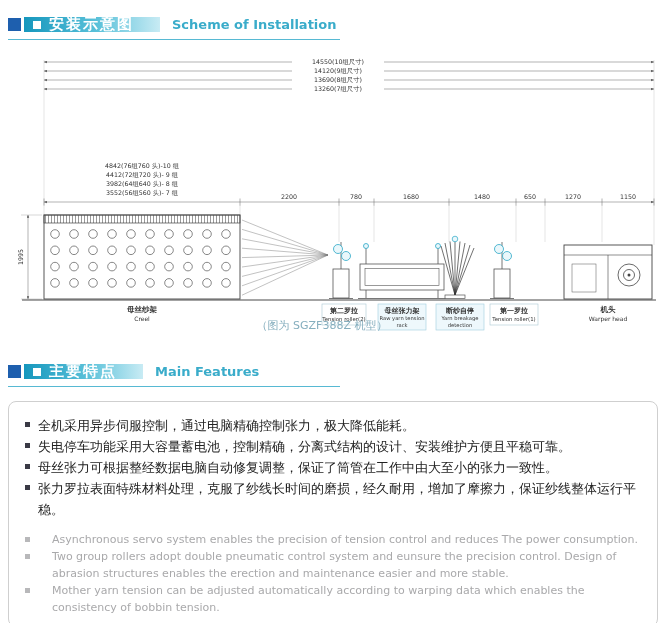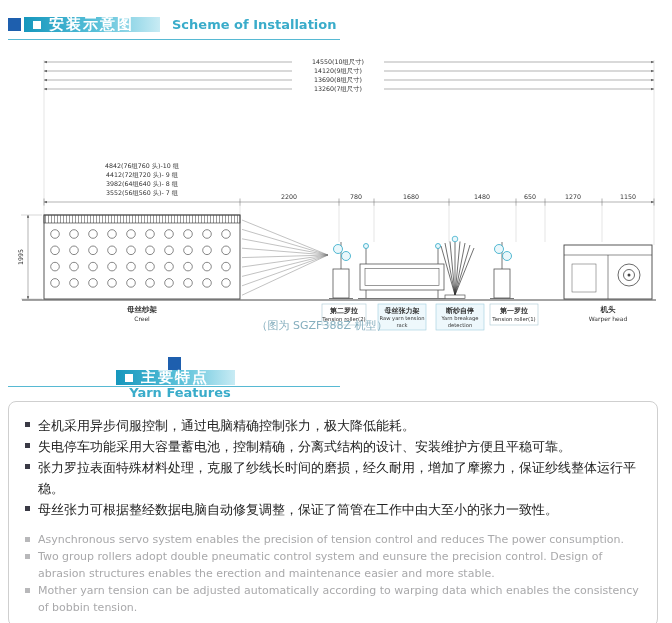--- a/index.html
+++ b/index.html
@@ -32,29 +32,29 @@
   
   .diagram-wrap { margin-top: 12px; text-decoration: underline; }
   svg { font-family: "DejaVu Sans", "Liberation Sans", sans-serif; }
   svg text { fill: #333; }
   .note-line {
     text-align: center; padding-right: 22px; margin-top: -20px;
     color: #85aebe; font-size: 11px;
   }
 
   
-  .features-header { margin-top: 24px; flex-direction: column; }
+  .features-header { margin-top: 24px; }
   .features-box {
     border: 1px solid #cfcfcf; border-radius: 8px;
     margin-top: 14px; padding: 13px 16px 10px 16px;
   }
   .feat-list { list-style: none; }
   .feat-item { display: flex; align-items: flex-start; }
   .feat-item.zh { font-size: 13px; color: #222; line-height: 1.62; }
-  .feat-item.en { font-size: 11px; color: #a9a9ab; line-height: 1.55; }
+  .feat-item.en { font-size: 11px; color: #a9a9ab; line-height: 1.55; gap: 14px; }
   .bullet { flex: none; width: 5px; height: 5px; margin-right: 8px; }
   .feat-item.zh .bullet { background: #3a3a45; margin-top: 7px; }
   .feat-item.en .bullet { background: #b8b8ba; margin-top: 6px; }
   .en-block { margin-top: 11px; }
 </style>
 </head>
 <body>
 
 <div class="page">
 
@@ -285,40 +285,40 @@
   </div>
 
   <div class="note-line">（图为 SGZF388Z 机型）</div>
 
   <div class="section-header features-header">
     <span class="accent-square"></span>
     <div class="zh-band">
       <span class="white-square"></span>
       <span>主要特点</span>
     </div>
-    <span class="en-title">Yarn Features</span>
+    <span class="en-title">Main Features</span>
   </div>
 
   <div class="features-box">
     <ul class="feat-list">
       <li class="feat-item zh">
           <span class="bullet"></span>
           <span>全机采用异步伺服控制，通过电脑精确控制张力，极大降低能耗。</span>
         </li>
       <li class="feat-item zh">
           <span class="bullet"></span>
           <span>失电停车功能采用大容量蓄电池，控制精确，分离式结构的设计、安装维护方便且平稳可靠。</span>
         </li>
       <li class="feat-item zh">
           <span class="bullet"></span>
+          <span>母丝张力可根据整经数据电脑自动修复调整，保证了筒管在工作中由大至小的张力一致性。</span>
+        </li>
+      <li class="feat-item zh">
+          <span class="bullet"></span>
           <span>张力罗拉表面特殊材料处理，克服了纱线长时间的磨损，经久耐用，增加了摩擦力，保证纱线整体运行平稳。</span>
-        </li>
-      <li class="feat-item zh">
-          <span class="bullet"></span>
-          <span>母丝张力可根据整经数据电脑自动修复调整，保证了筒管在工作中由大至小的张力一致性。</span>
         </li>
     </ul>
     <ul class="feat-list en-block">
       <li class="feat-item en">
           <span class="bullet"></span>
           <span>Asynchronous servo system enables the precision of tension control and reduces The power consumption.</span>
         </li>
       <li class="feat-item en">
           <span class="bullet"></span>
           <span>Two group rollers adopt double pneumatic control system and eunsure the precision control. Design of abrasion structures enables the erection and maintenance easier and more stable.</span>

